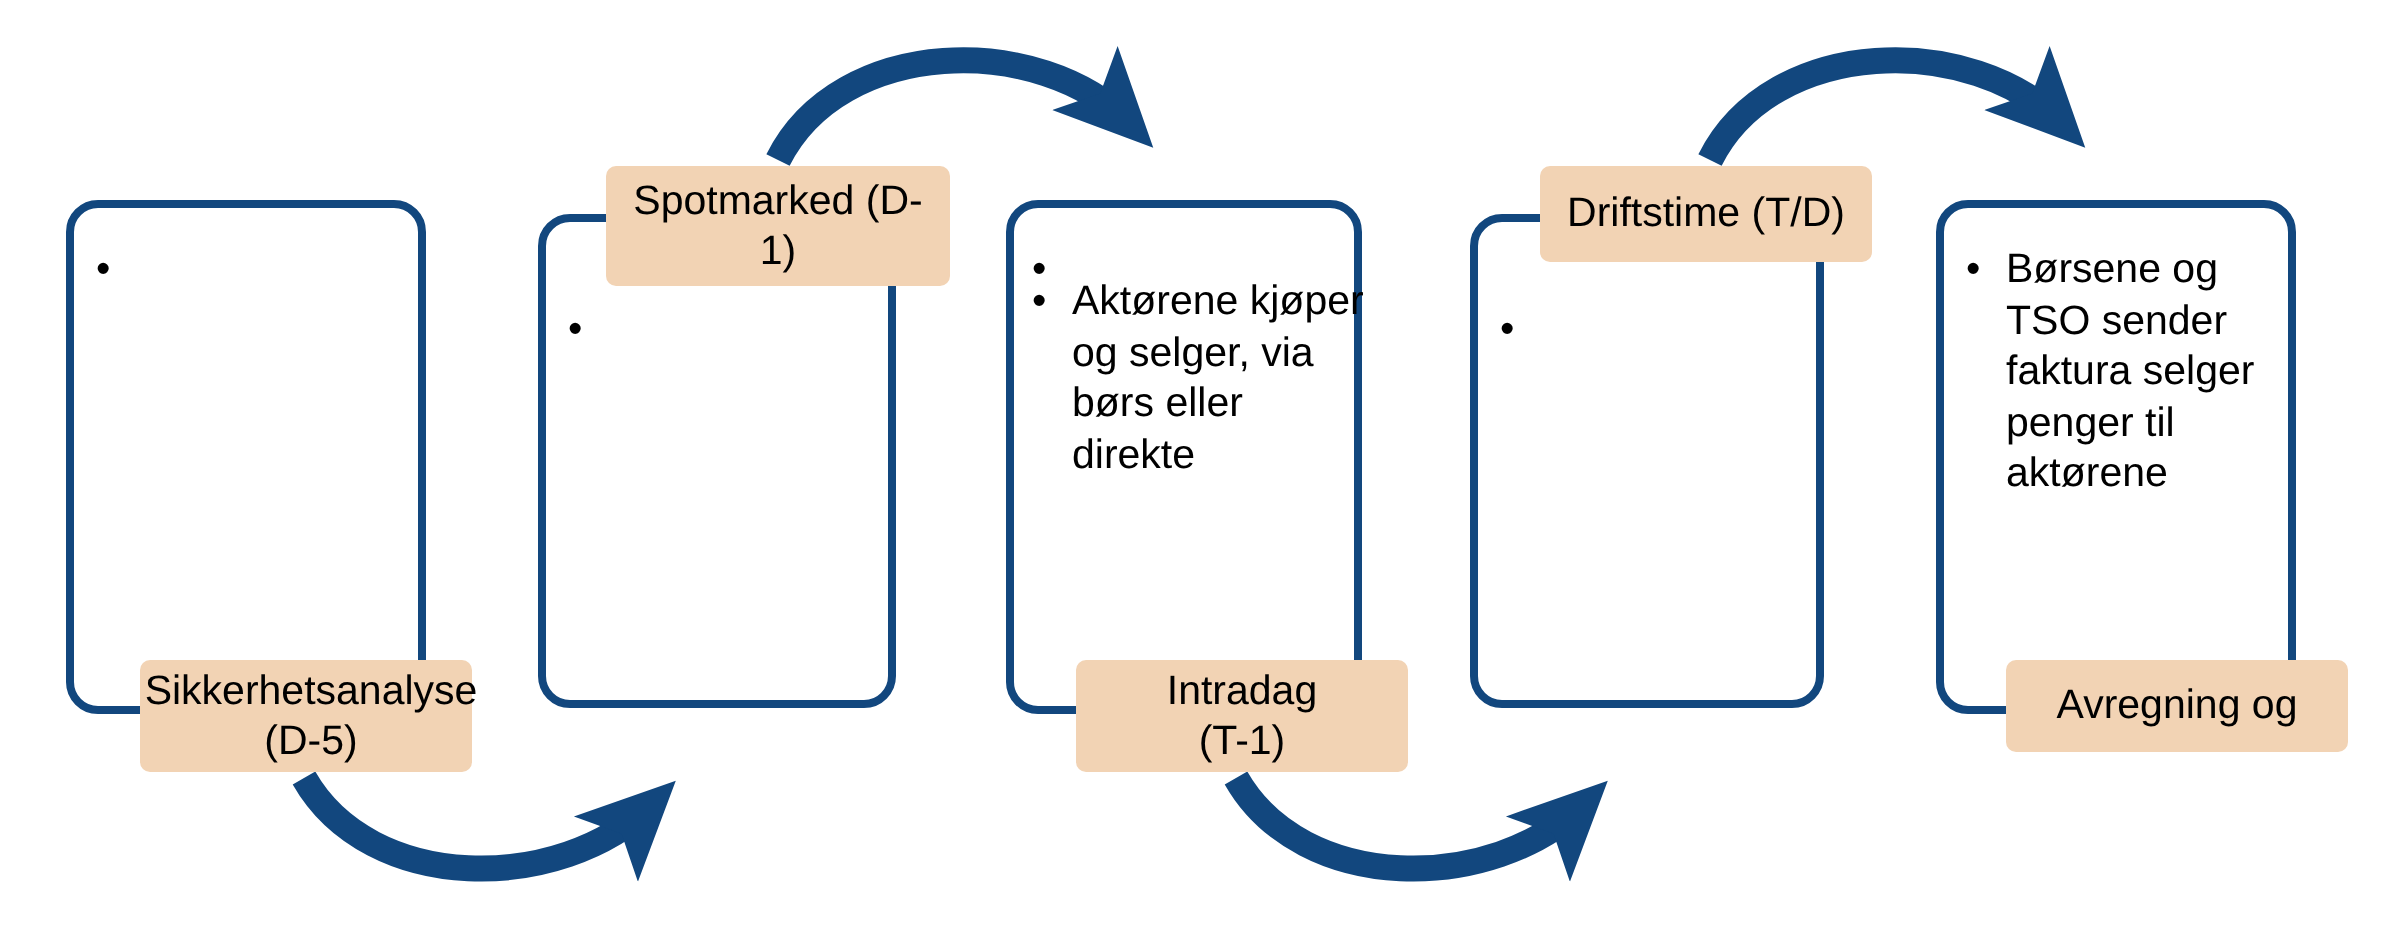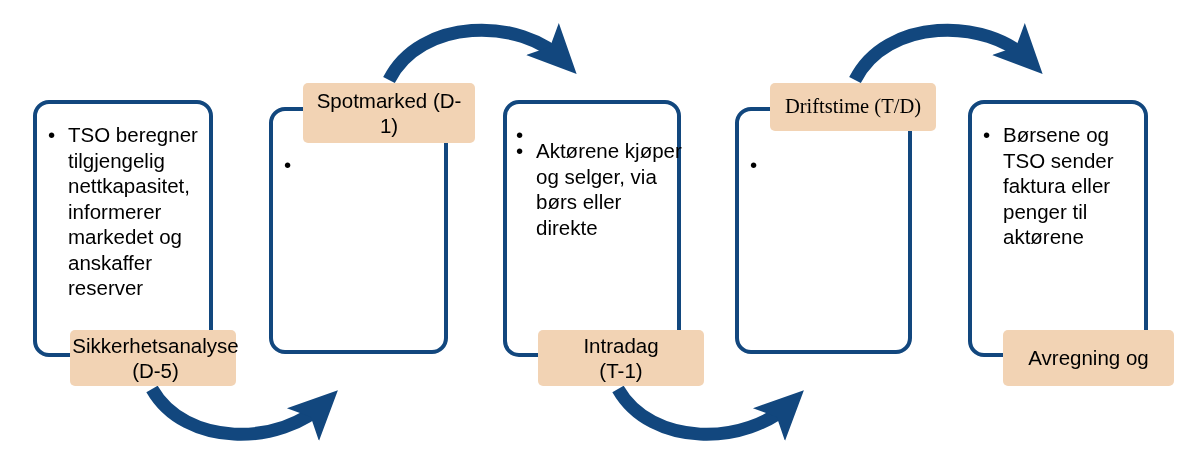--- a/index.html
+++ b/index.html
@@ -99,21 +99,20 @@
 
     <g>
       <path d="M 855 80 C 886 18, 986 16, 1031 62" fill="none" stroke="#12477E" stroke-width="13" stroke-linecap="butt" marker-end="url(#ah)"></path>
     </g>
   </svg>
 
   <div class="stage-box" style="left:33px; top:100px; width:180px; height:257px;"></div>
   <ul class="bullets" style="left:46px; top:122px; width:168px;">
     <li>
       <span class="bul">•</span>
-      <span>TSO beregner tilgjengelig nettkapasitet, informerer markedet og anskaffer reserver</span>
     </li>
   </ul>
   <div class="tag" style="left:70px; top:330px; width:166px; height:56px; flex-direction:column;padding-left:13px;">
     <span>Sikkerhetsanalyse</span>
     <span>(D-5)</span>
   </div>
 
   <div class="stage-box" style="left:269px; top:107px; width:179px; height:247px;"></div>
   <ul class="bullets" style="left:282px; top:152px; width:162px;">
     <li>
@@ -138,28 +137,28 @@
     <span>Intradag</span>
     <span>(T-1)</span>
   </div>
 
   <div class="stage-box" style="left:735px; top:107px; width:177px; height:247px;"></div>
   <ul class="bullets" style="left:748px; top:152px; width:168px;">
     <li>
       <span class="bul">•</span>
     </li>
   </ul>
-  <div class="tag" style="left:770px; top:83px; width:166px; height:48px;font-family:Liberation Serif, serif;">
+  <div class="tag" style="left:770px; top:83px; width:166px; height:48px;">
     <span>Driftstime (T/D)</span>
   </div>
 
   <div class="stage-box" style="left:968px; top:100px; width:180px; height:257px;"></div>
   <ul class="bullets" style="left:981px; top:122px; width:170px;">
     <li>
       <span class="bul">•</span>
-      <span>Børsene og TSO sender faktura eller penger til aktørene</span>
+      <span>Børsene og TSO sender faktura selger penger til aktørene</span>
     </li>
   </ul>
-  <div class="tag" style="left:1003px; top:330px; width:171px; height:56px; flex-direction:column;">
+  <div class="tag" style="left:1003px; top:330px; width:171px; height:46px; flex-direction:column;">
     <span>Avregning og</span>
   </div>
 
 </div>
 
 </body></html>

